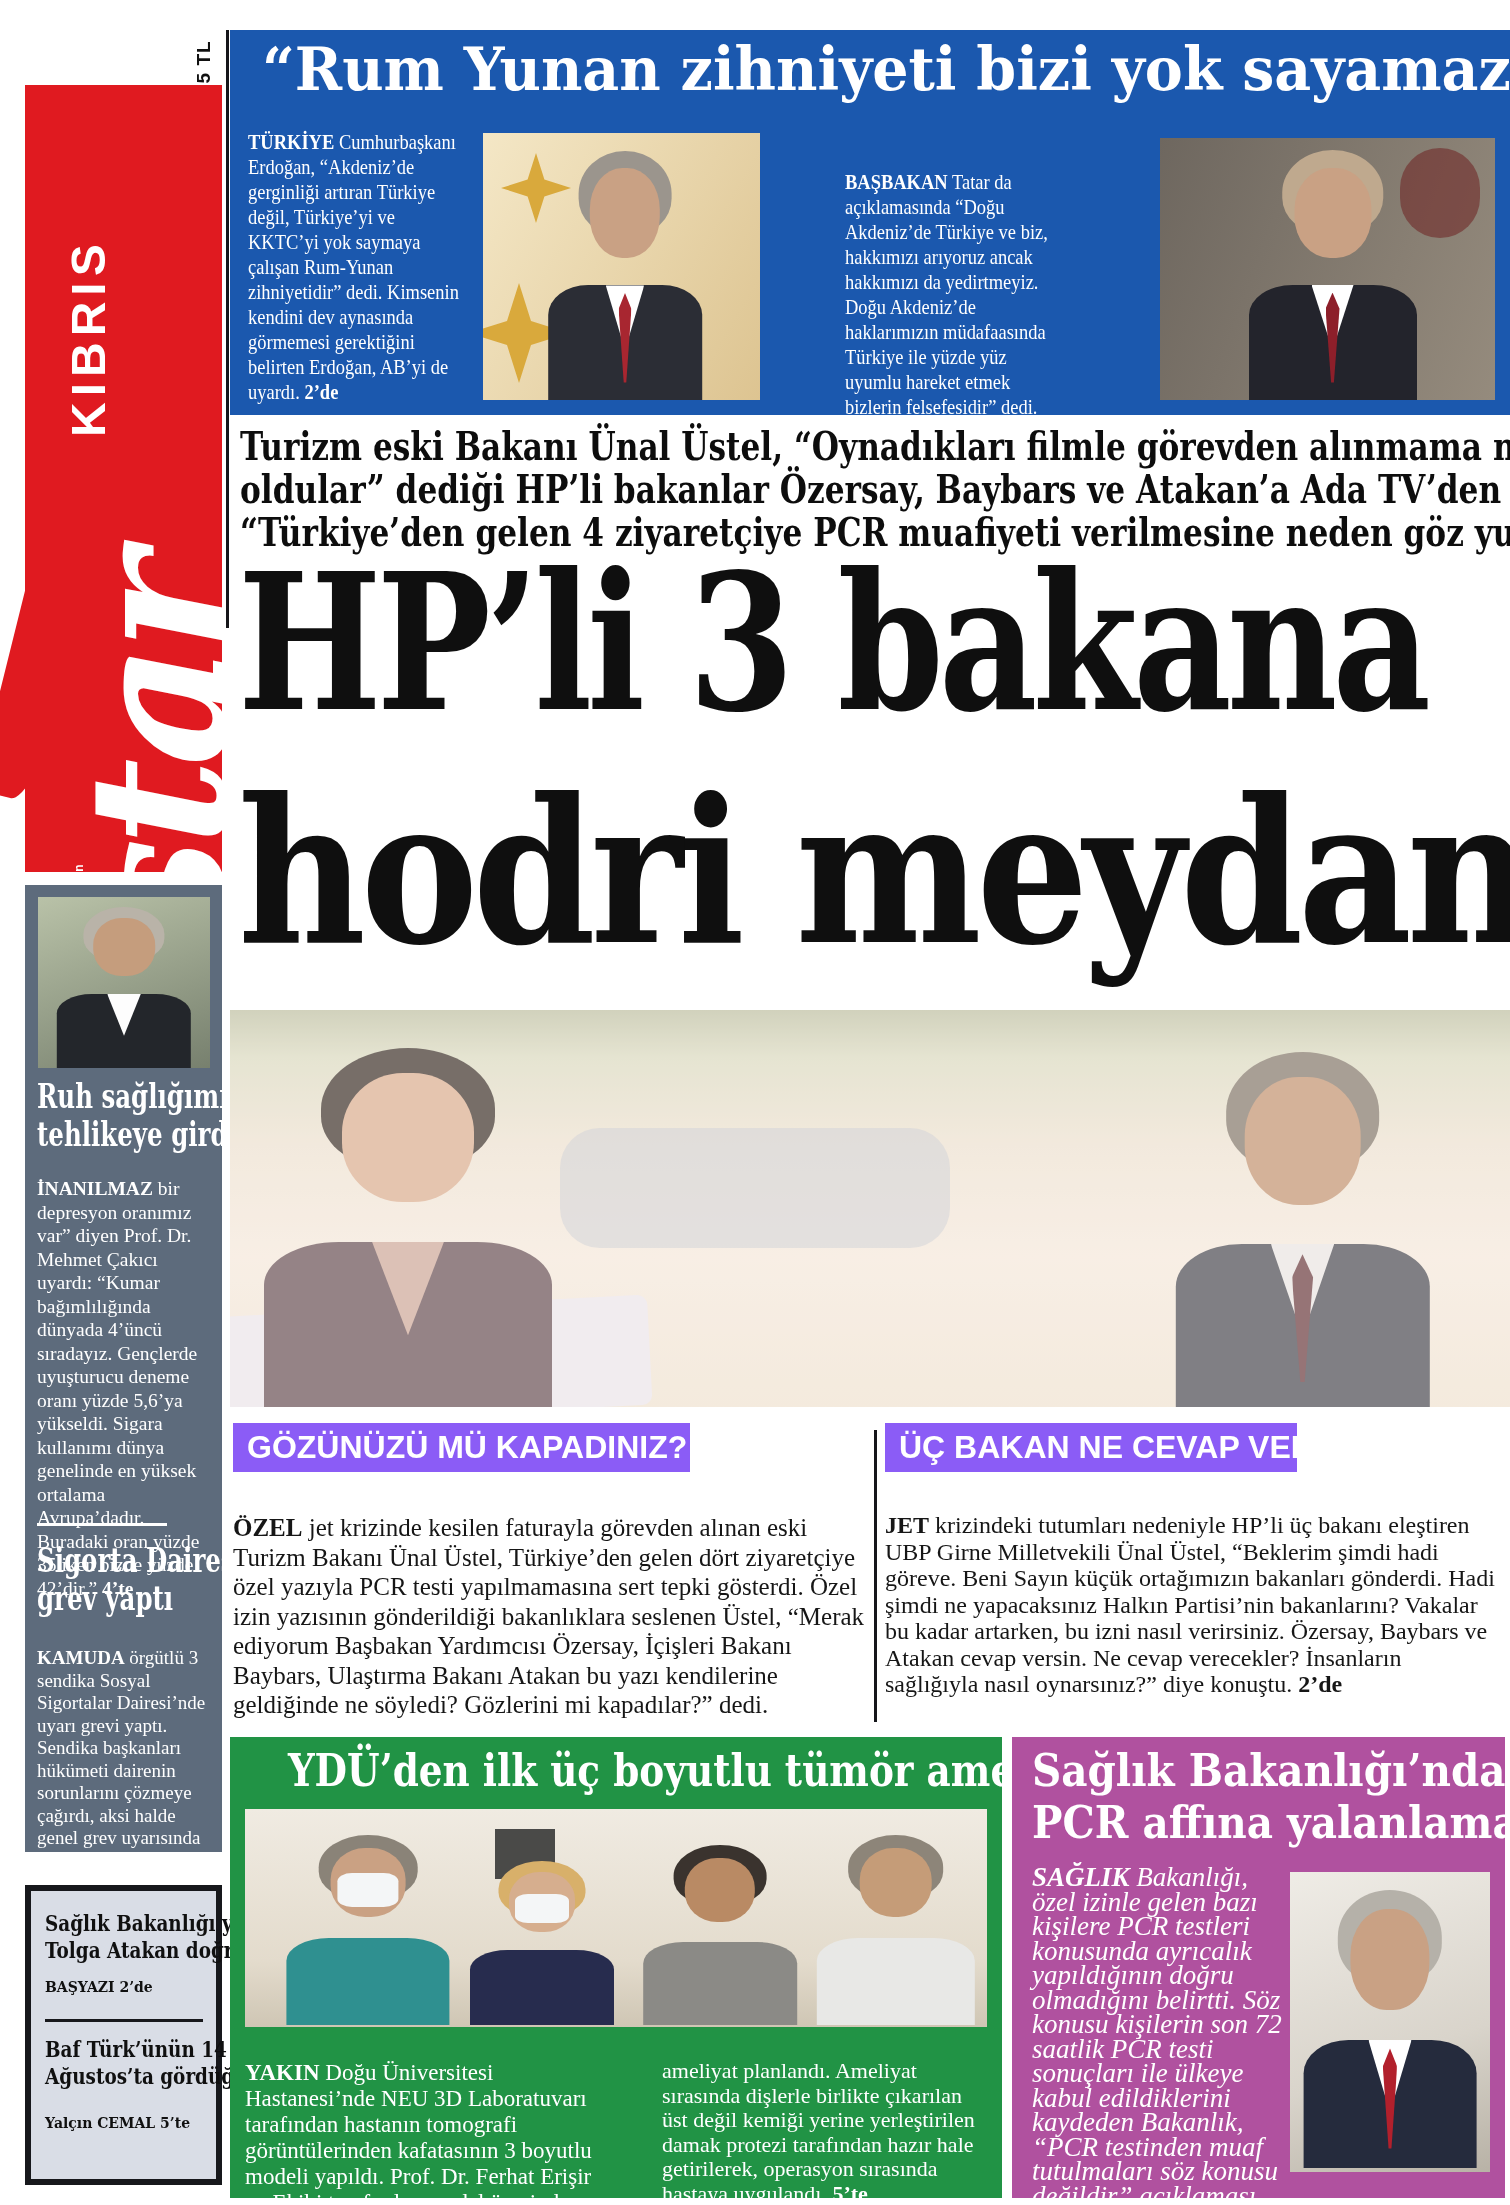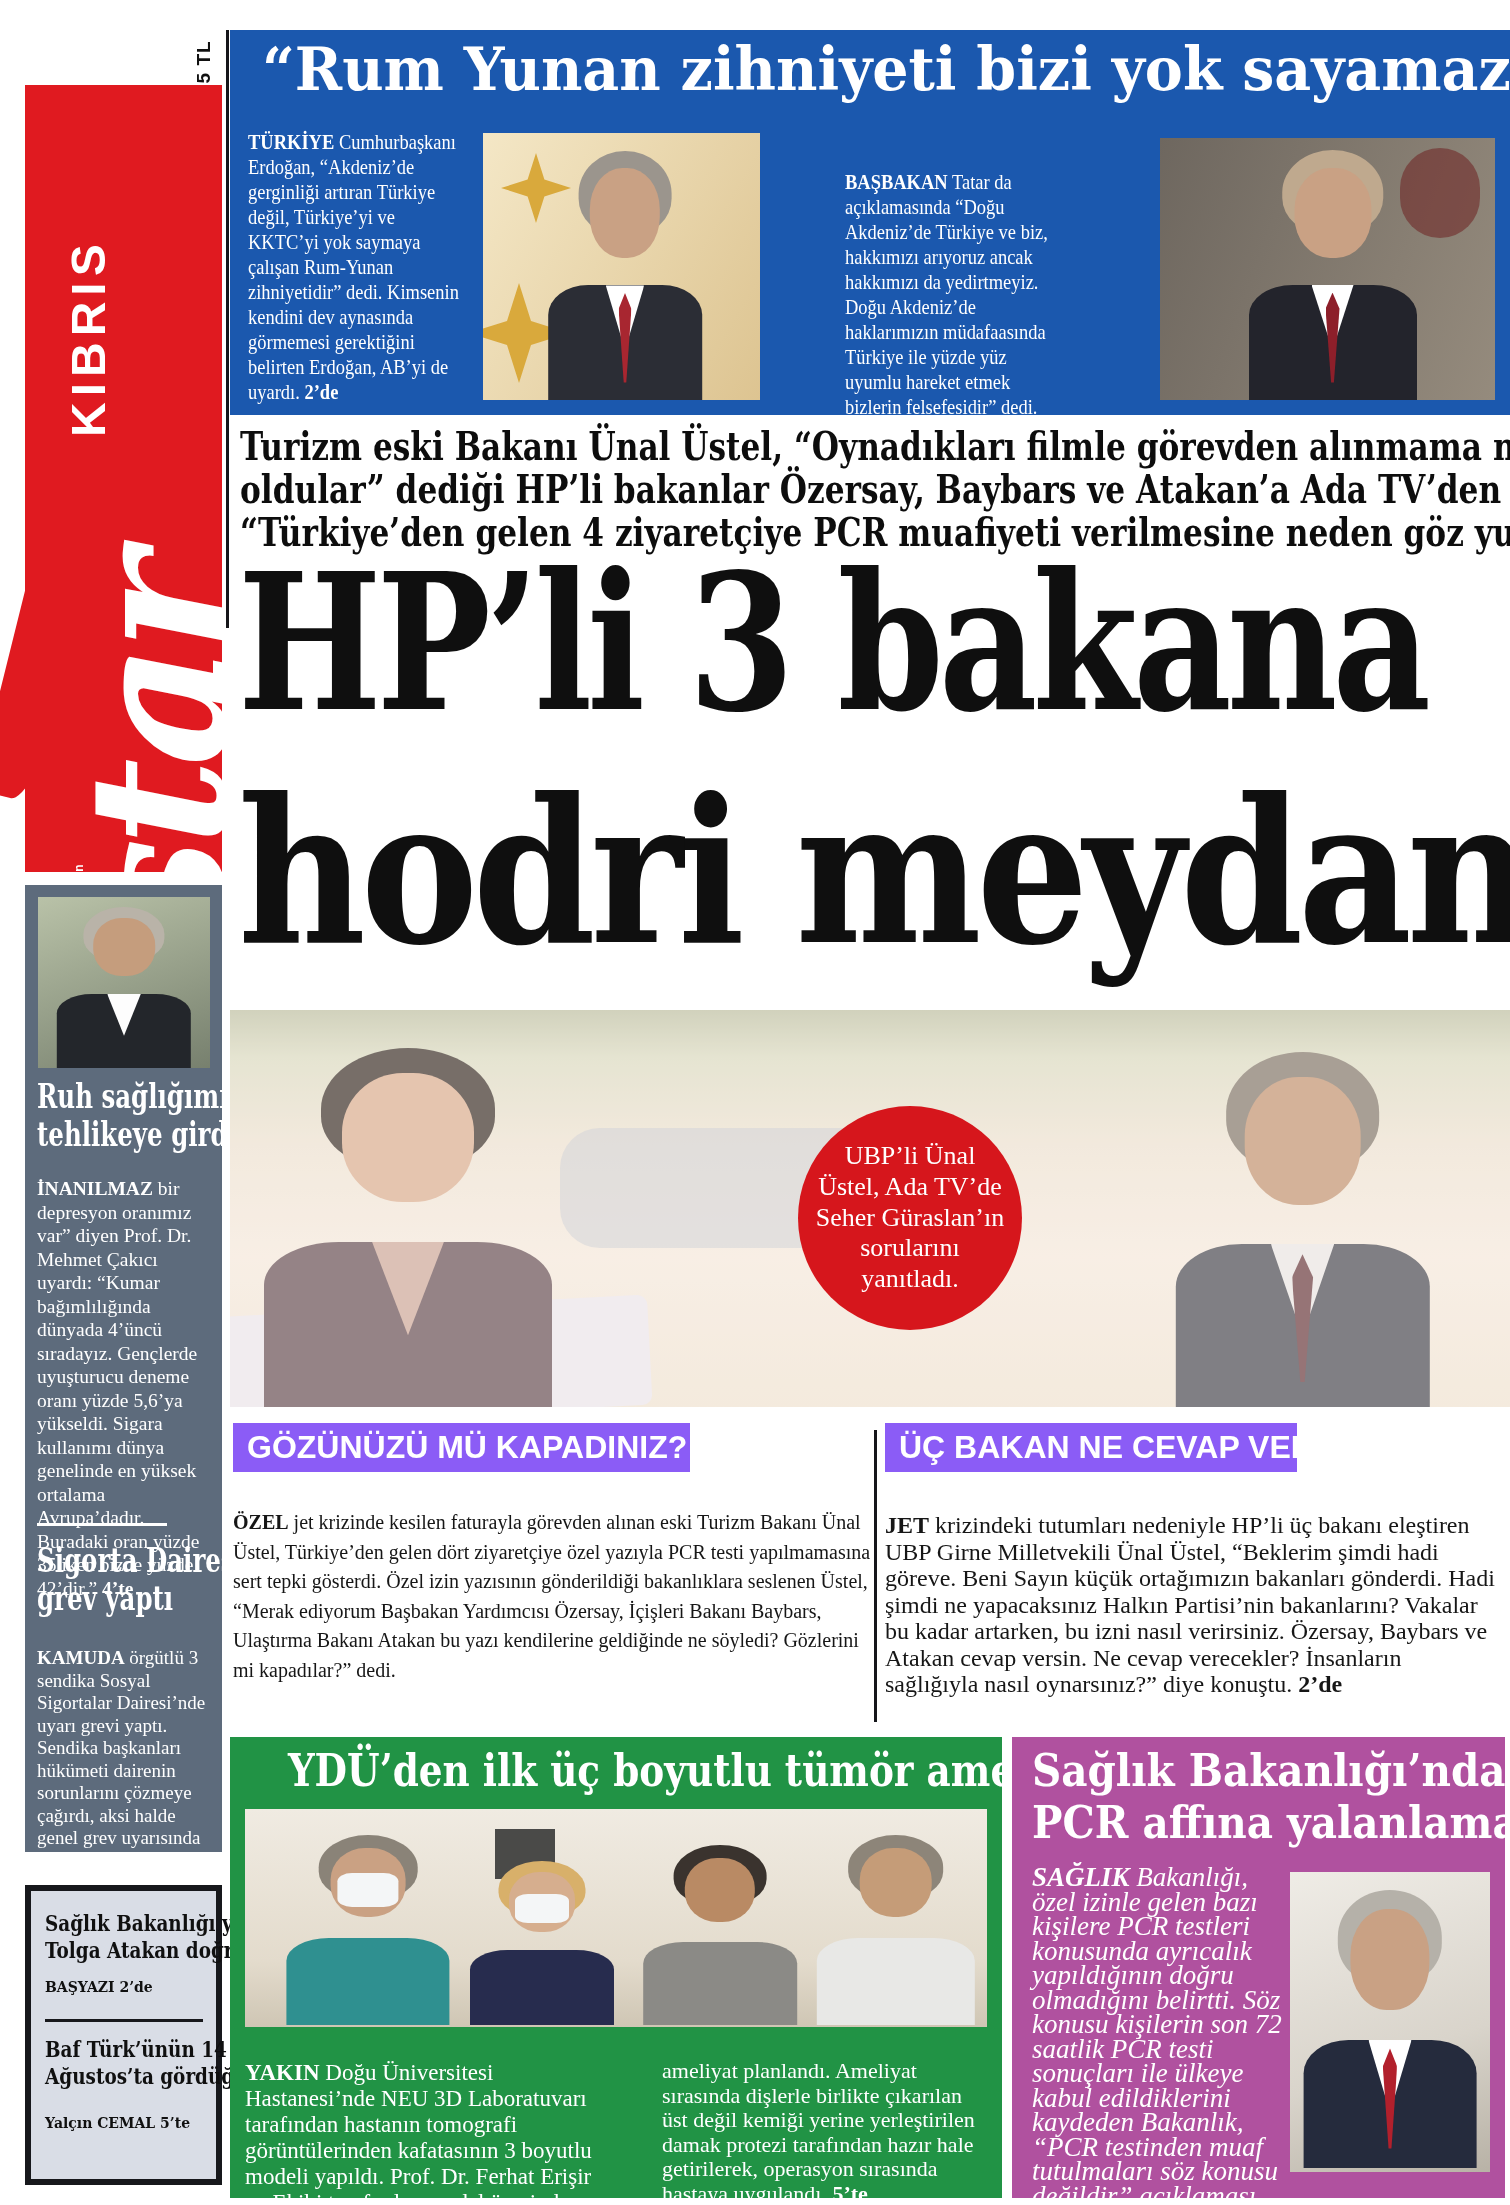--- a/index.html
+++ b/index.html
@@ -64,21 +64,21 @@
      background:#d6161c;color:#fff;display:flex;align-items:center;justify-content:center;
      text-align:center;font-size:26px;line-height:1.18;padding:14px;box-sizing:border-box;}
   
   .kicker{position:absolute;top:1423px;height:49px;background:#8b5cf6;color:#fff;
           font-family:"Liberation Sans",sans-serif;font-weight:bold;font-size:32px;line-height:49px;
           padding-left:14px;box-sizing:border-box;white-space:nowrap;}
   #kicker-left{left:233px;width:457px;}
   #kicker-right{left:885px;width:412px;}
   #story-rule{left:874px;top:1430px;width:3px;height:292px;background:#15161a;}
   .story{position:absolute;color:#161616;}
-  #story-left{left:233px;top:1488px;width:640px;font-size:20px;line-height:29.5px;}
+  #story-left{left:233px;top:1488px;width:640px;font-size:25px;line-height:29.5px;}
   #story-right{left:885px;top:1488px;width:615px;font-size:24px;line-height:26.5px;}
   
   #gray-box{left:25px;top:885px;width:197px;height:967px;background:#5d6b7c;overflow:hidden;color:#fff;}
   .sb-title .tl{font-family:"DejaVu Serif",serif;font-weight:bold;font-size:34px;line-height:38px;
                 color:#fff;white-space:nowrap;transform:scaleX(.72);transform-origin:left top;}
   .sb-body{position:absolute;font-size:19.5px;line-height:23.5px;color:#fff;}
   
   #note-box{left:25px;top:1885px;width:197px;height:300px;background:#d9dde6;border:6px solid #17181c;
             box-sizing:border-box;}
   .note-title .tl{font-family:"DejaVu Serif",serif;font-weight:bold;font-size:23px;line-height:27px;
@@ -168,21 +168,20 @@
         <i class="shirtv"></i>
     </div>
     <div class="pers" style="left:940px;top:42px;width:265px;height:355px;--skin:#bd8f6d;--hair:#7a7267;--coat:#3c414d;--shirt:#e9e9ea;--tie:#5e3038;">
       <i class="hair"></i>
         <i class="face"></i>
         <i class="torso"></i>
         <i class="shirtv"></i>
         <i class="tie"></i>
     </div>
     <div id="veil"></div>
-    <div id="circle-caption">UBP’li Ünal Üstel, Ada TV’de Seher Güraslan’ın sorularını yanıtladı.</div>
   </div>
 
   <div class="kicker" id="kicker-left">GÖZÜNÜZÜ MÜ KAPADINIZ?</div>
   <div class="kicker" id="kicker-right">ÜÇ BAKAN NE CEVAP VERECEK</div>
   <div class="abs" id="story-rule"></div>
   <p class="story" id="story-left"><b class="lead">ÖZEL</b> <span>jet krizinde kesilen faturayla görevden alınan eski Turizm Bakanı Ünal Üstel, Türkiye’den gelen dört ziyaretçiye özel yazıyla PCR testi yapılmamasına sert tepki gösterdi. Özel izin yazısının gönderildiği bakanlıklara seslenen Üstel, “Merak ediyorum Başbakan Yardımcısı Özersay, İçişleri Bakanı Baybars, Ulaştırma Bakanı Atakan bu yazı kendilerine geldiğinde ne söyledi? Gözlerini mi kapadılar?” dedi.</span></p>
   <p class="story" id="story-right"><b class="lead">JET</b> <span>krizindeki tutumları nedeniyle HP’li üç bakanı eleştiren UBP Girne Milletvekili Ünal Üstel, “Beklerim şimdi hadi göreve. Beni Sayın küçük ortağımızın bakanları gönderdi. Hadi şimdi ne yapacaksınız Halkın Partisi’nin bakanlarını? Vakalar bu kadar artarken, bu izni nasıl verirsiniz. Özersay, Baybars ve Atakan cevap versin. Ne cevap verecekler? İnsanların sağlığıyla nasıl oynarsınız?” diye konuştu.</span> <b class="more">2’de</b></p>
 
   <div class="abs" id="gray-box">
     <div class="photo" style="left:13px;top:12px;width:172px;height:171px;background:linear-gradient(160deg,#b9c2a8,#77806e);">

